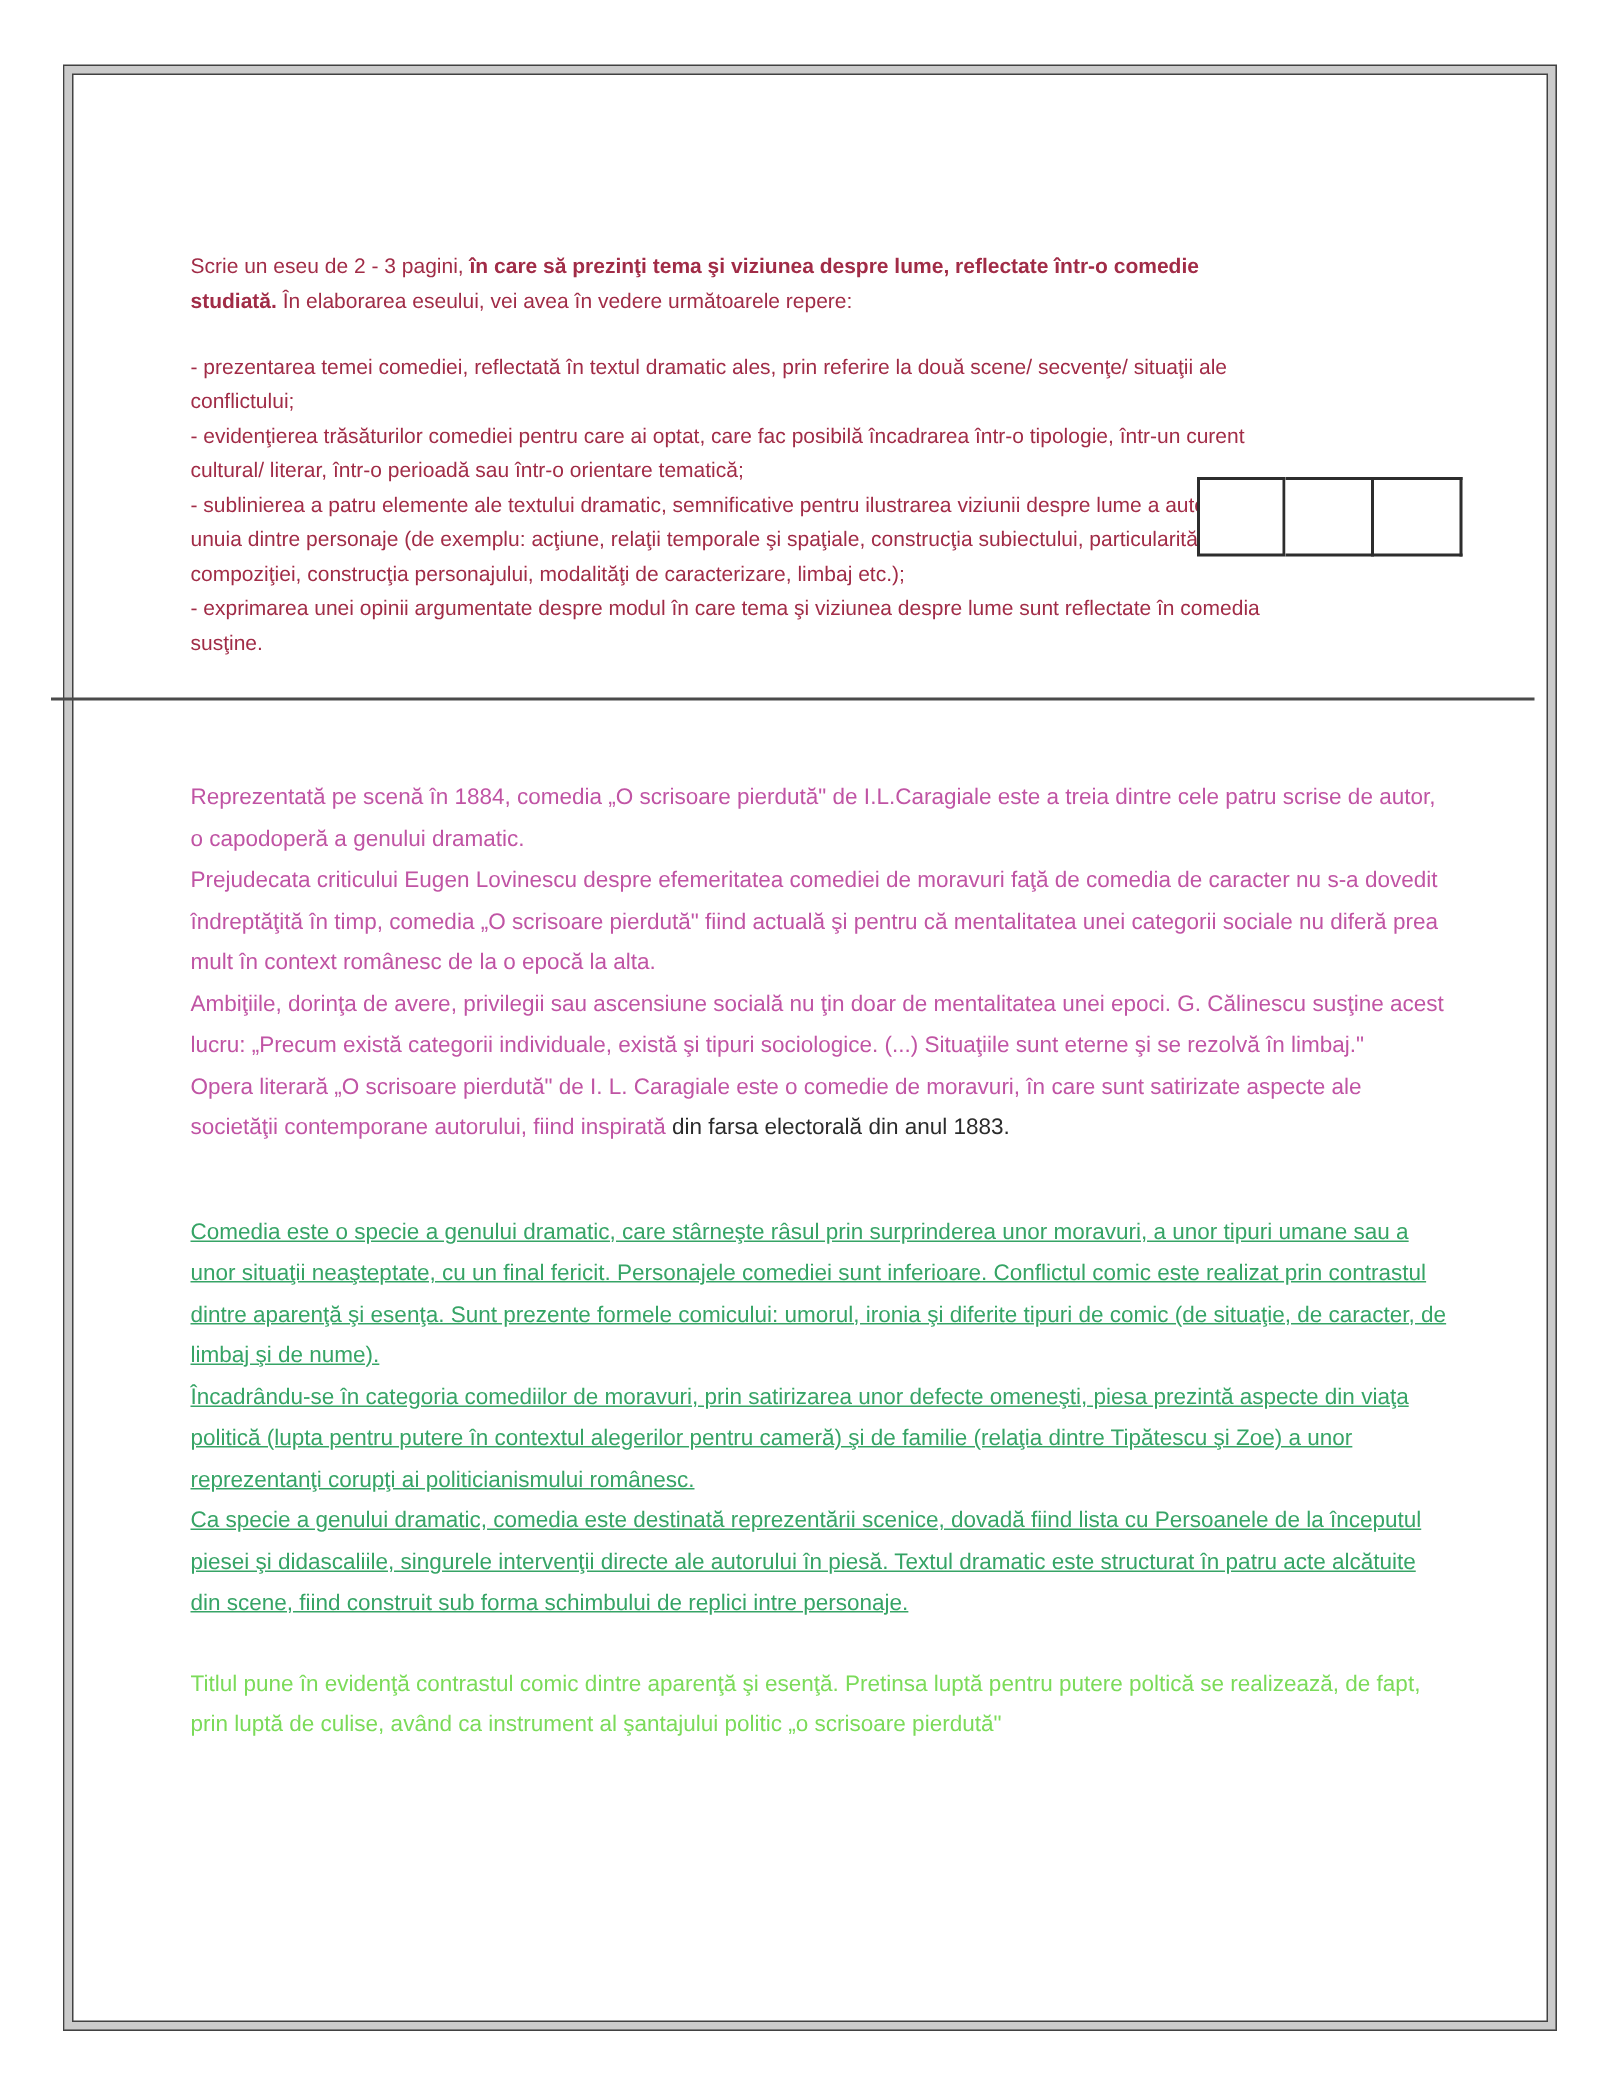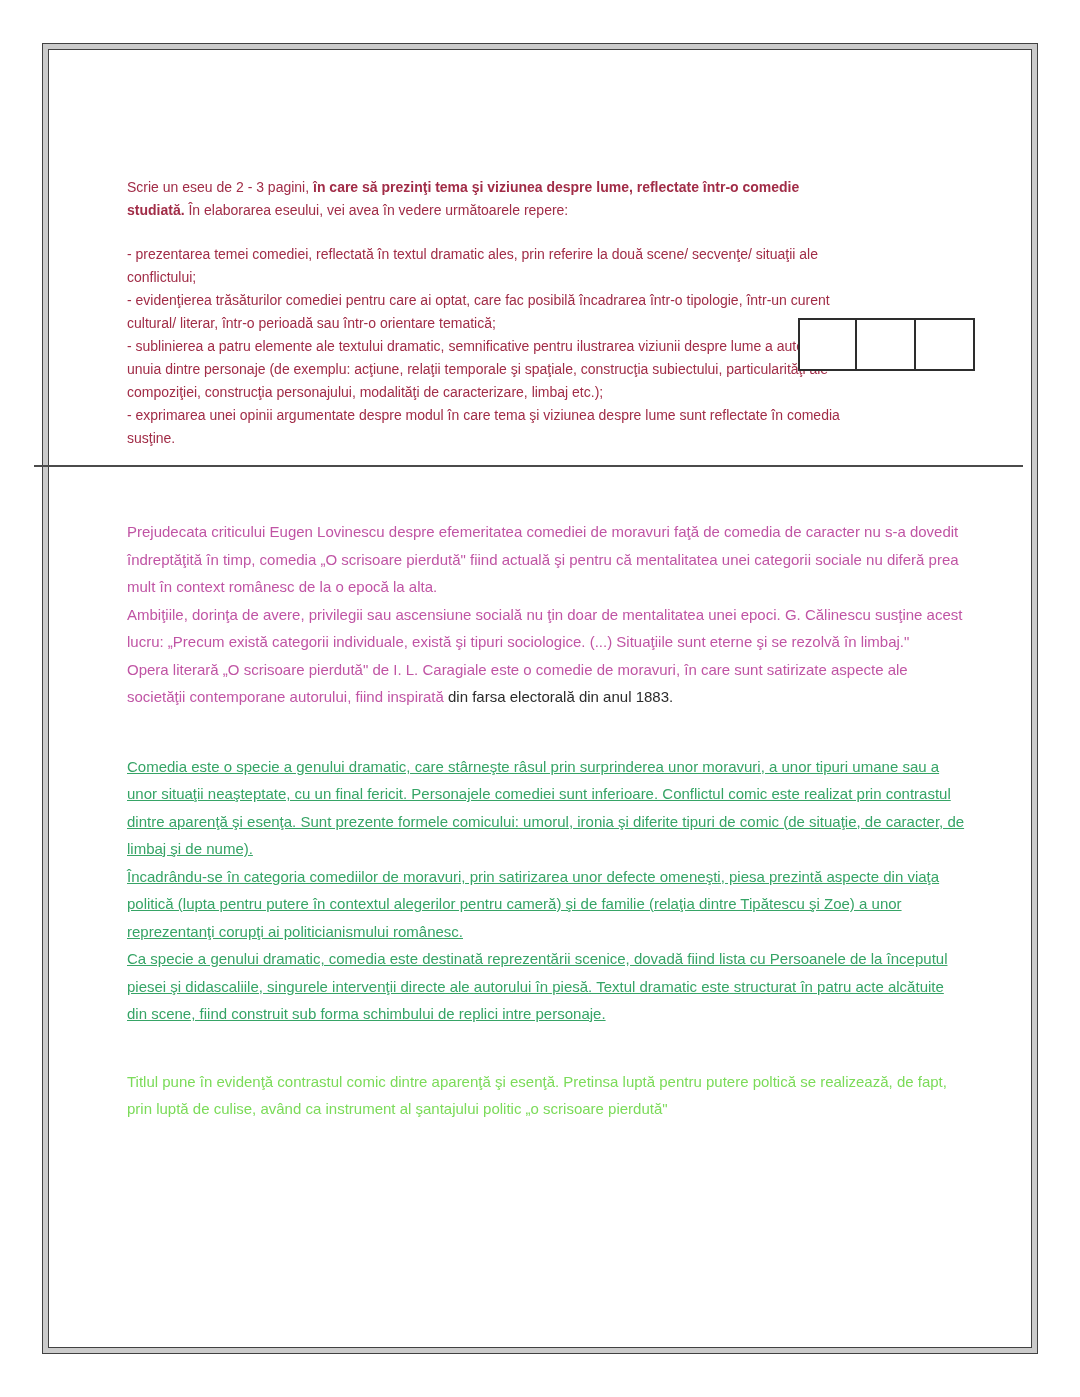--- a/index.html
+++ b/index.html
@@ -19,21 +19,21 @@
     box-shadow: inset 0 0 0 5px #cbcbcb, inset 0 0 0 6px #414141;
   }
   .separator-rule {
     position: absolute;
     left: 34px; top: 465px;
     width: 989px; height: 2px;
     background: #4b4b4b;
   }
   .assignment-block {
     position: absolute;
-    left: 127px; top: 176px;
+    left: 127px; top: 166px;
     width: 726px;
     color: var(--dark-red, #a12c47);
     font-size: 14px;
     line-height: 23px;
   }
   .assignment-block .intro { margin-bottom: 21px; }
   .assignment-block p { margin: 0; }
   .assignment-block b { font-weight: bold; }
   .answer-grid {
     position: absolute;
@@ -50,21 +50,21 @@
     position: absolute;
     left: 127px; top: 518px;
     width: 840px;
     font-size: 15px;
     line-height: 27.5px;
   }
   .essay-block p { margin: 0; }
   .magenta-text { color: var(--magenta, #c054a4); }
   .black-text { color: var(--black-ink, #2b2b2b); text-align: center; }
   .green-section { margin-top: 42px; color: var(--green, #36a466); text-decoration: underline; }
-  .lightgreen-section { margin-top: 40px; color: var(--light-green, #7bdb59); }
+  .lightgreen-section { margin-top: 26px; color: var(--light-green, #7bdb59); }
 </style>
 </head>
 <body>
 
 <div class="page-frame"></div>
 
 <div class="assignment-block">
   <p class="intro"><span>Scrie un eseu de 2 - 3 pagini, </span><b>în care să prezinţi tema şi viziunea despre lume, reflectate într-o comedie studiată.</b><span> În elaborarea eseului, vei avea în vedere următoarele repere:</span></p>
   <p>- prezentarea temei comediei, reflectată în textul dramatic ales, prin referire la două scene/ secvenţe/ situaţii ale conflictului;</p>
   <p>- evidenţierea trăsăturilor comediei pentru care ai optat, care fac posibilă încadrarea într-o tipologie, într-un curent cultural/ literar, într-o perioadă sau într-o orientare tematică;</p>
@@ -75,20 +75,21 @@
 <div class="answer-grid">
   <div class="answer-cell"></div>
   <div class="answer-cell"></div>
   <div class="answer-cell"></div>
 </div>
 
 <div class="separator-rule"></div>
 
 <div class="essay-block">
   <div class="magenta-section">
+    <p class="magenta-text">Reprezentată pe scenă în 1884, comedia „O scrisoare pierdută" de I.L.Caragiale este a treia dintre cele patru scrise de autor, o capodoperă a genului dramatic.</p>
     <p class="magenta-text">Prejudecata criticului Eugen Lovinescu despre efemeritatea comediei de moravuri faţă de comedia de caracter nu s-a dovedit îndreptăţită în timp, comedia „O scrisoare pierdută" fiind actuală şi pentru că mentalitatea unei categorii sociale nu diferă prea mult în context românesc de la o epocă la alta.</p>
     <p class="magenta-text">Ambiţiile, dorinţa de avere, privilegii sau ascensiune socială nu ţin doar de mentalitatea unei epoci. G. Călinescu susţine acest lucru: „Precum există categorii individuale, există şi tipuri sociologice. (...) Situaţiile sunt eterne şi se rezolvă în limbaj."</p>
     <p><span class="magenta-text">Opera literară „O scrisoare pierdută" de I. L. Caragiale este o comedie de moravuri, în care sunt satirizate aspecte ale societăţii contemporane autorului, fiind inspirată </span><span class="black-text">din farsa electorală din anul 1883.</span></p>
   </div>
 
   <div class="green-section">
     <p>Comedia este o specie a genului dramatic, care stârneşte râsul prin surprinderea unor moravuri, a unor tipuri umane sau a unor situaţii neaşteptate, cu un final fericit. Personajele comediei sunt inferioare. Conflictul comic este realizat prin contrastul dintre aparenţă şi esenţa. Sunt prezente formele comicului: umorul, ironia şi diferite tipuri de comic (de situaţie, de caracter, de limbaj şi de nume).</p>
     <p>Încadrându-se în categoria comediilor de moravuri, prin satirizarea unor defecte omeneşti, piesa prezintă aspecte din viaţa politică (lupta pentru putere în contextul alegerilor pentru cameră) şi de familie (relaţia dintre Tipătescu şi Zoe) a unor reprezentanţi corupţi ai politicianismului românesc.</p>
     <p>Ca specie a genului dramatic, comedia este destinată reprezentării scenice, dovadă fiind lista cu Persoanele de la începutul piesei şi didascaliile, singurele intervenţii directe ale autorului în piesă. Textul dramatic este structurat în patru acte alcătuite din scene, fiind construit sub forma schimbului de replici intre personaje.</p>
   </div>

